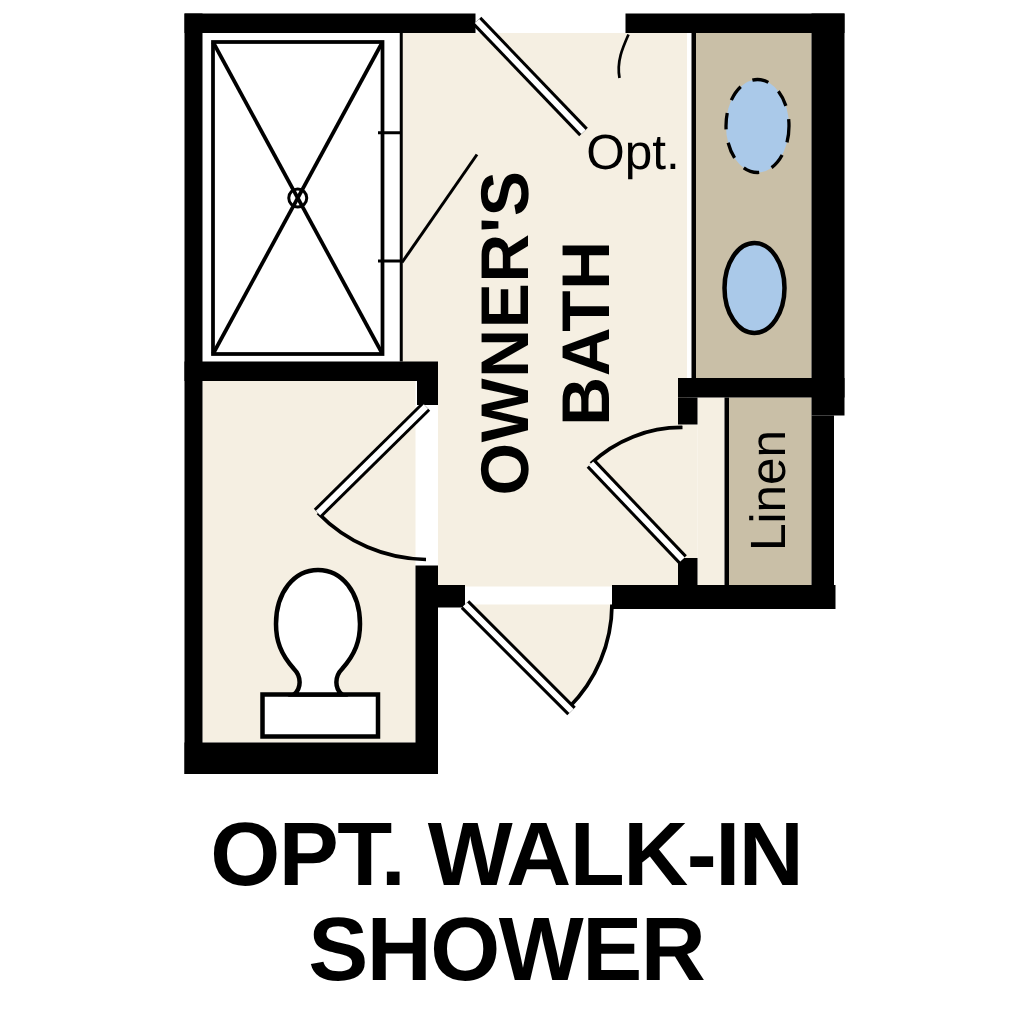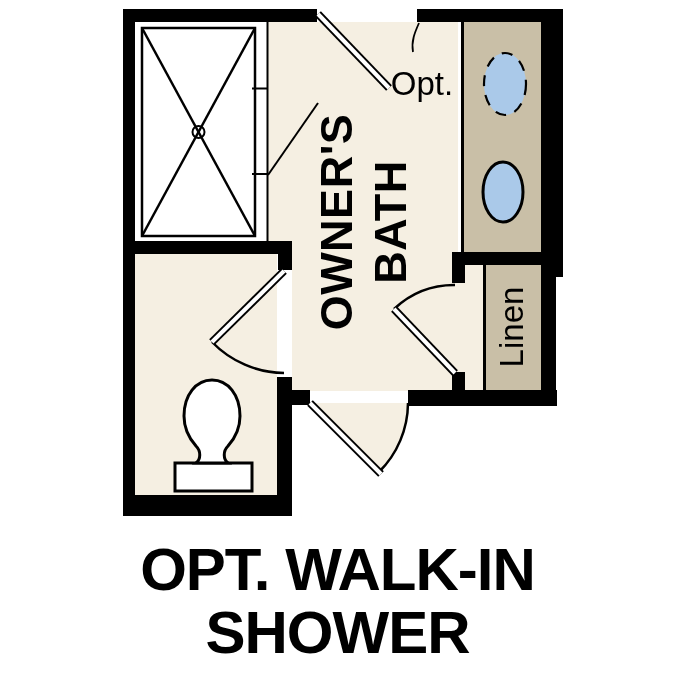--- a/index.html
+++ b/index.html
@@ -162,21 +162,21 @@
 
     <g>
       <path class="ln" d="M408,403 A98,98 0 0 1 379,472" stroke-width="2.5"></path>
       <line x1="310" y1="403" x2="381" y2="474" stroke="#000000" stroke-width="8"></line>
       <line x1="310" y1="403" x2="381" y2="474" stroke="#ffffff" stroke-width="4"></line>
     </g>
 
     <path class="ln" d="M419,23 C415,32 411,41 413,52" stroke-width="1.8"></path>
   </svg>
 
-  <div class="label annot-label" style="left:422px; top:84px;">
+  <div class="label annot-label" style="left:422px; top:102px;">
     <div>Opt.</div>
   </div>
 
   <div class="label rot room-label" style="left:364px; top:222px;">
     <div>OWNER'S</div>
     <div>BATH</div>
   </div>
 
   <div class="label rot closet-label" style="left:512px; top:327px;">Linen</div>
 

